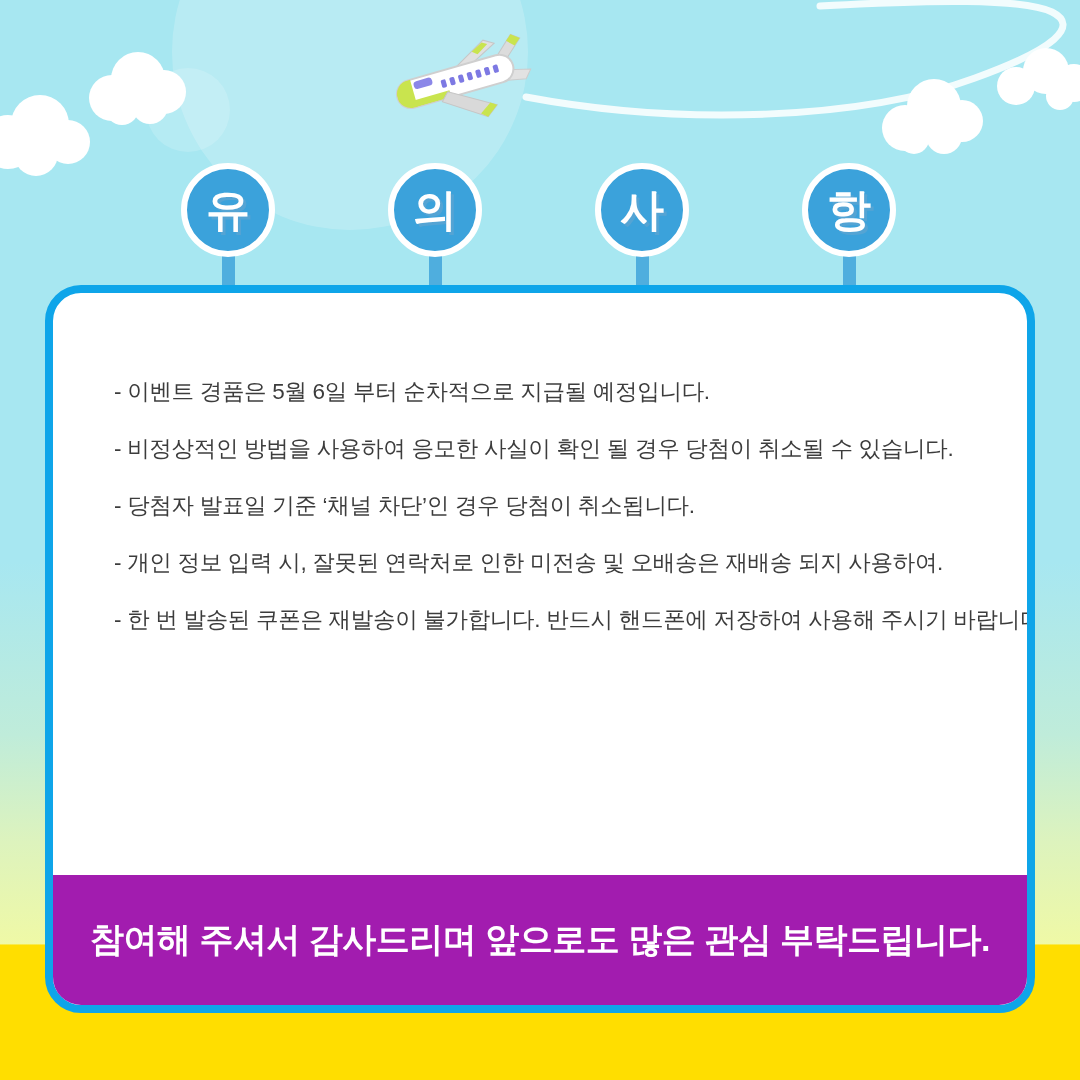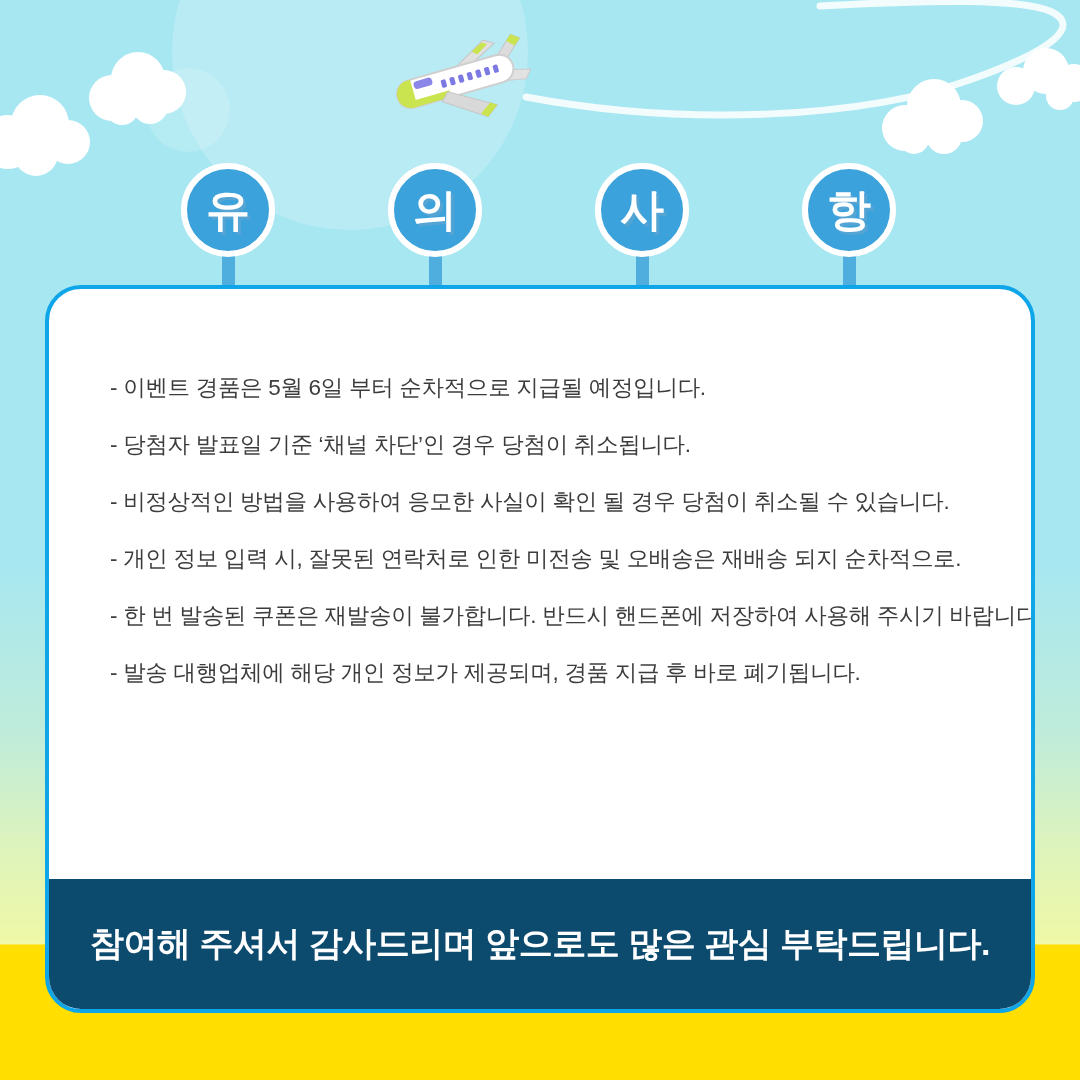--- a/index.html
+++ b/index.html
@@ -24,35 +24,35 @@
     color:#ffffff;font-weight:bold;font-size:44px;line-height:1;
     text-shadow:3px 3px 0 rgba(105,165,205,0.55);
   }
   .badge-stick{
     width:13px;height:36px;background:#4faede;margin:-4px auto 0 auto;
     position:relative;z-index:1;
   }
   
   .card{
     position:absolute;left:45px;top:285px;width:990px;height:728px;
-    background:#ffffff;border:4px solid #0ea5e9;border-radius:36px;
+    background:#ffffff;border:8px solid #0ea5e9;border-radius:36px;
     box-sizing:border-box;overflow:hidden;z-index:3;
   }
   .notes{
     position:absolute;left:61px;right:36px;top:70px;
     list-style:none;margin:0;padding:0;
   }
   .notes li{
     height:57px;line-height:57px;
     font-size:22.5px;color:#3c3c3c;
     white-space:nowrap;letter-spacing:-0.3px;
   }
   .thanks-bar{
     position:absolute;left:0;right:0;bottom:0;height:130px;
-    background:#0c4a6e;display:flex;align-items:center;justify-content:center;
+    background:#a21caf;display:flex;align-items:center;justify-content:center;
   }
   .thanks-text{
     color:#ffffff;font-weight:bold;font-size:34px;letter-spacing:-0.5px;
     white-space:nowrap;
   }
 </style>
 </head>
 <body>
 
 <svg class="sky-svg" viewBox="0 0 1080 1080" xmlns="http://www.w3.org/2000/svg">
@@ -148,22 +148,21 @@
 <div class="badge" style="left:802px;">
   <div class="badge-circle">
     <span class="badge-char">항</span>
   </div>
   <div class="badge-stick"></div>
 </div>
 
 <div class="card">
   <ul class="notes">
     <li>- 이벤트 경품은 5월 6일 부터 순차적으로 지급될 예정입니다.</li>
+    <li>- 비정상적인 방법을 사용하여 응모한 사실이 확인 될 경우 당첨이 취소될 수 있습니다.</li>
     <li>- 당첨자 발표일 기준 ‘채널 차단’인 경우 당첨이 취소됩니다.</li>
-    <li>- 비정상적인 방법을 사용하여 응모한 사실이 확인 될 경우 당첨이 취소될 수 있습니다.</li>
-    <li>- 개인 정보 입력 시, 잘못된 연락처로 인한 미전송 및 오배송은 재배송 되지 순차적으로.</li>
+    <li>- 개인 정보 입력 시, 잘못된 연락처로 인한 미전송 및 오배송은 재배송 되지 사용하여.</li>
     <li>- 한 번 발송된 쿠폰은 재발송이 불가합니다. 반드시 핸드폰에 저장하여 사용해 주시기 바랍니다.</li>
-    <li>- 발송 대행업체에 해당 개인 정보가 제공되며, 경품 지급 후 바로 폐기됩니다.</li>
   </ul>
   <div class="thanks-bar">
     <span class="thanks-text">참여해 주셔서 감사드리며 앞으로도 많은 관심 부탁드립니다.</span>
   </div>
 </div>
 
 </body></html>

